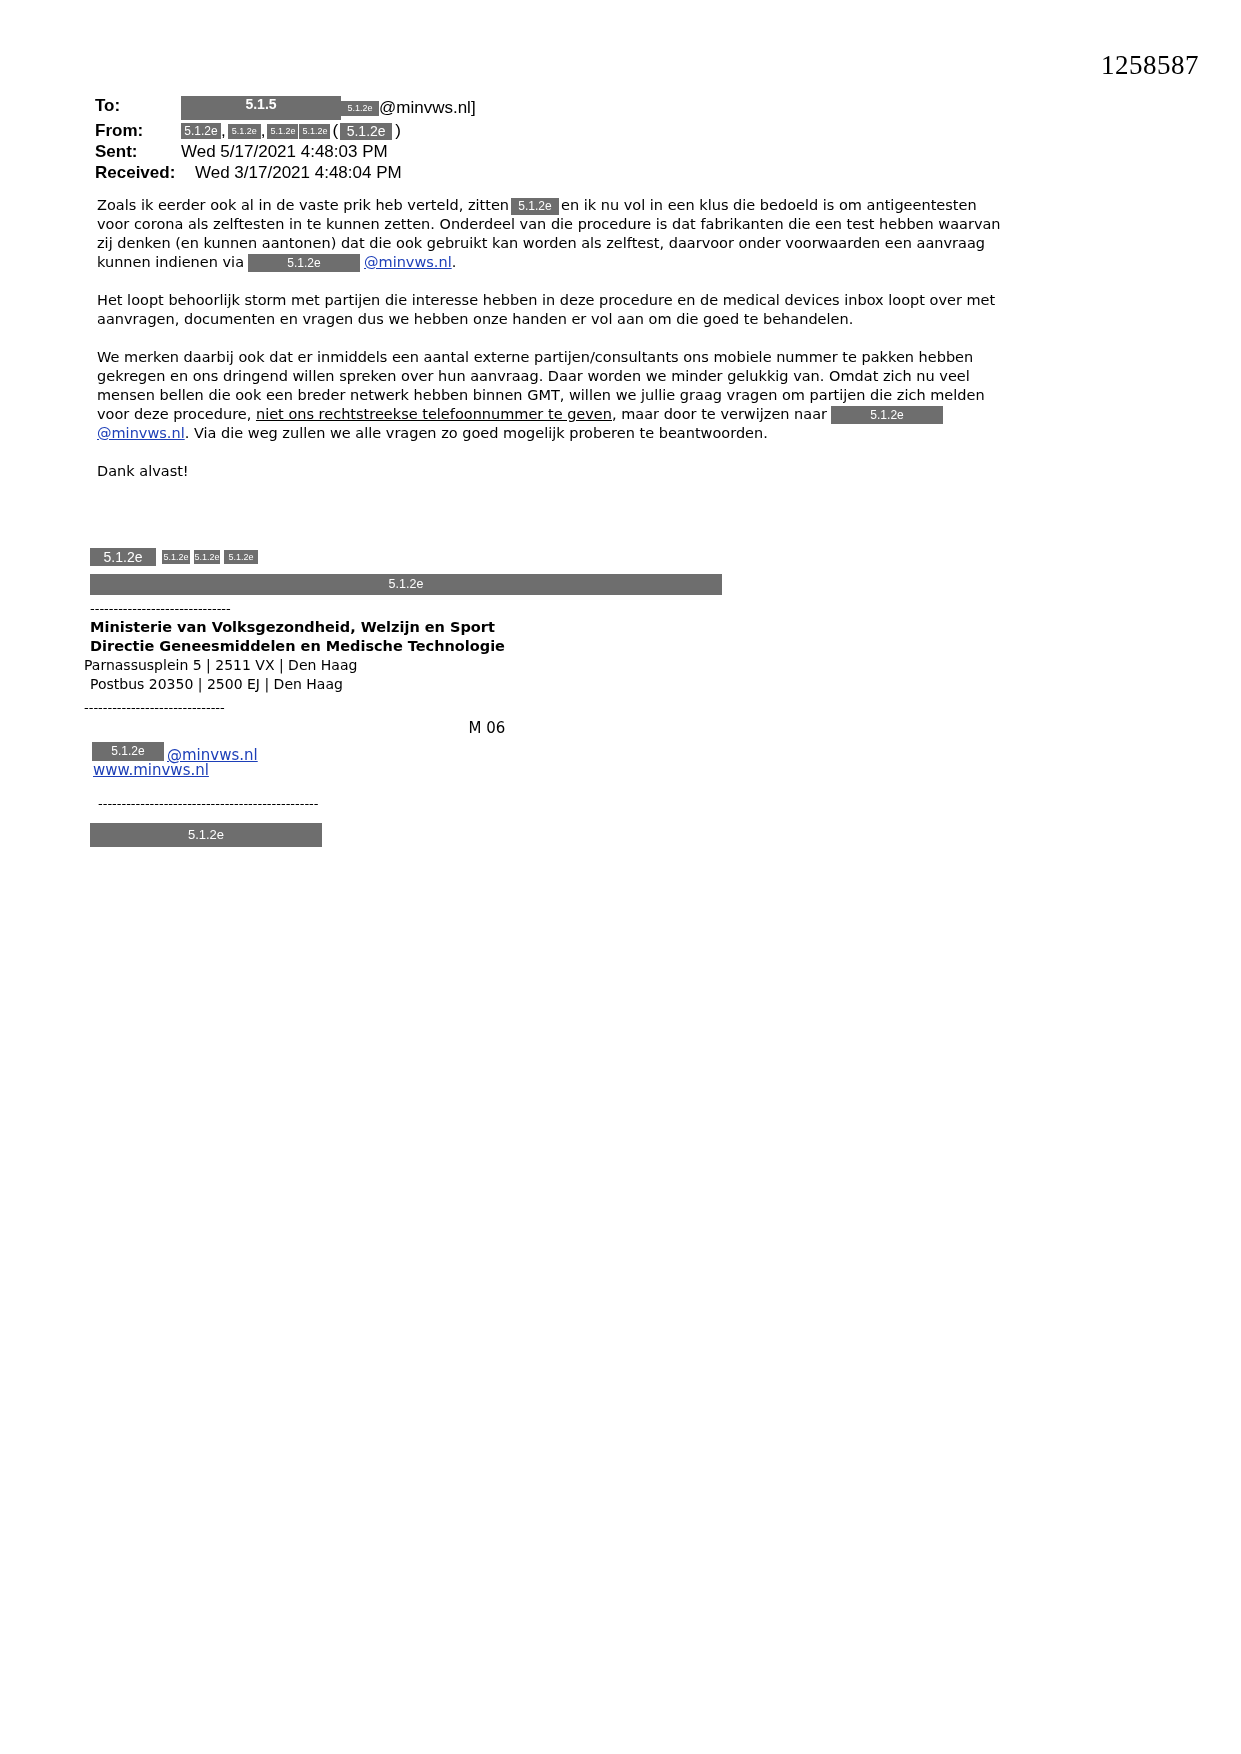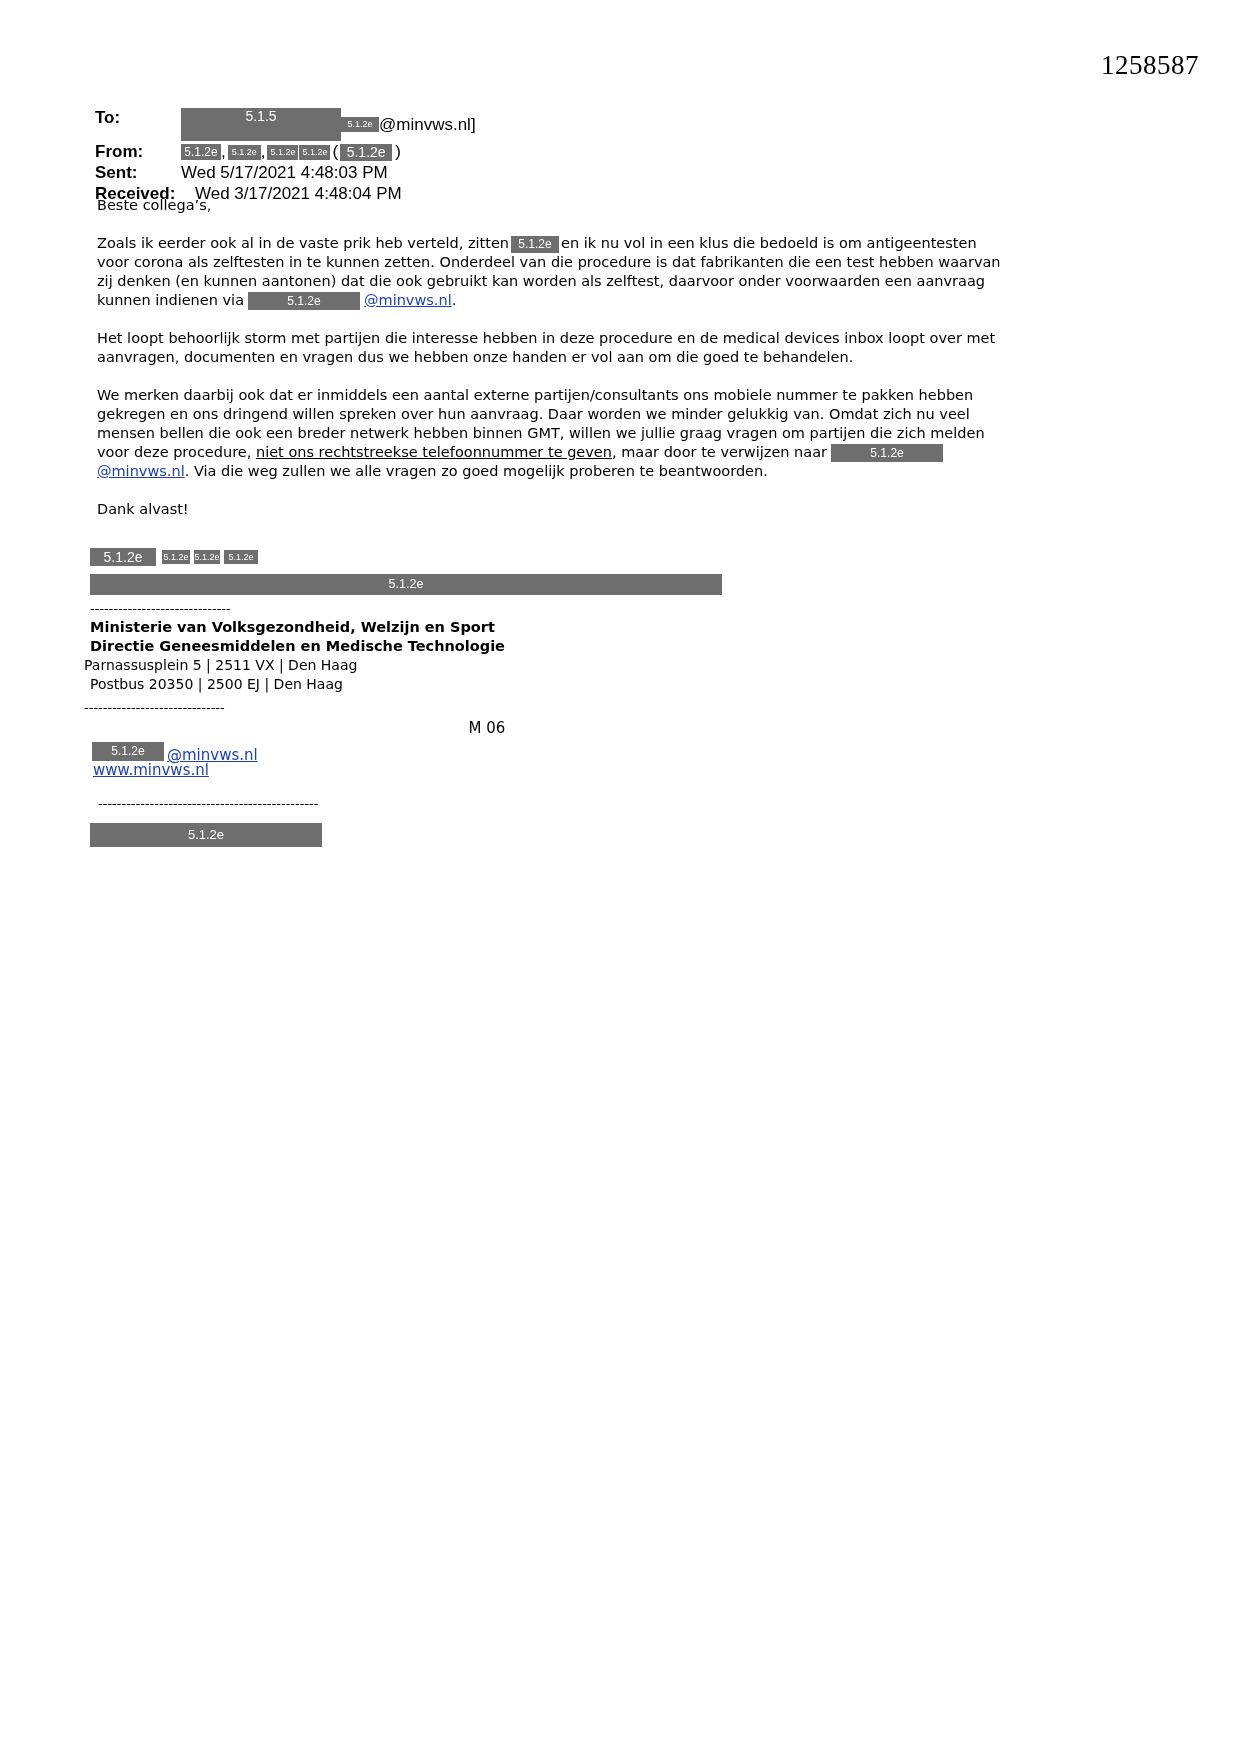--- a/index.html
+++ b/index.html
@@ -26,21 +26,21 @@
     top: 50px;
     font-family: "Liberation Serif", serif;
     font-size: 27px;
     letter-spacing: 0.5px;
   }
 
   
   .hdr {
     position: absolute;
     left: 95px;
-    top: 108px;
+    top: 96px;
     width: 1050px;
     font-family: "Liberation Sans", sans-serif;
     font-size: 17px;
   }
   .hdr-row {
     display: flex;
     align-items: flex-start;
     margin-bottom: 1px;
     min-height: 19px;
   }
@@ -171,21 +171,21 @@
 <body>
 
 <div class="page">
 
   <div class="doc-id">1258587</div>
 
   <div class="hdr">
     <div class="hdr-row">
       <div class="hdr-label">To:</div>
       <div class="hdr-val">
-        <span class="rd rd-lg" style="width:160px;height:33px;line-height:17px;">5.1.5</span>
+        <span class="rd rd-lg" style="width:160px;height:24px;line-height:17px;font-weight:bold;">5.1.5</span>
           <span class="rd rd-sm" style="width:38px;height:15px;line-height:15px;">5.1.2e</span>
           <span>@minvws.nl]</span>
       </div>
     </div>
     <div class="hdr-row">
       <div class="hdr-label">From:</div>
       <div class="hdr-val">
         <span class="rd rd-md" style="width:40px;height:16px;line-height:16px;">5.1.2e</span>
           <span>,</span>
           <span class="rd rd-sm" style="width:33px;height:15px;line-height:15px;margin-left:2px;">5.1.2e</span>
@@ -201,21 +201,20 @@
       <div class="hdr-label">Sent:</div>
       <div class="hdr-val">Wed 5/17/2021 4:48:03 PM</div>
     </div>
     <div class="hdr-row">
       <div class="hdr-label">Received:</div>
       <div class="hdr-val indent">Wed 3/17/2021 4:48:04 PM</div>
     </div>
   </div>
 
   <div class="body">
-    <p>Beste collega’s,</p>
 
     <p><span>Zoals ik eerder ook al in de vaste prik heb verteld, zitten</span><span class="rd rd-md" style="width:48px;height:17px;line-height:17px;margin:0 2px;">5.1.2e</span><span>en ik nu vol in een klus die bedoeld is om antigeentesten voor corona als zelftesten in te kunnen zetten. Onderdeel van die procedure is dat fabrikanten die een test hebben waarvan zij denken (en kunnen aantonen) dat die ook gebruikt kan worden als zelftest, daarvoor onder voorwaarden een aanvraag kunnen indienen via</span><span class="rd rd-md" style="width:112px;height:18px;line-height:18px;margin:0 4px;">5.1.2e</span><a class="lnk" href="#">@minvws.nl</a><span>.</span></p>
 
     <p>Het loopt behoorlijk storm met partijen die interesse hebben in deze procedure en de medical devices inbox loopt over met aanvragen, documenten en vragen dus we hebben onze handen er vol aan om die goed te behandelen.</p>
 
     <p><span>We merken daarbij ook dat er inmiddels een aantal externe partijen/consultants ons mobiele nummer te pakken hebben gekregen en ons dringend willen spreken over hun aanvraag. Daar worden we minder gelukkig van. Omdat zich nu veel mensen bellen die ook een breder netwerk hebben binnen GMT, willen we jullie graag vragen om partijen die zich melden voor deze procedure,</span> <span class="ul">niet ons rechtstreekse telefoonnummer te geven</span><span>, maar door te verwijzen naar</span><span class="rd rd-md" style="width:112px;height:18px;line-height:18px;margin:0 4px;">5.1.2e</span><a class="lnk" href="#">@minvws.nl</a><span>. Via die weg zullen we alle vragen zo goed mogelijk proberen te beantwoorden.</span></p>
 
     <p>Dank alvast!</p>
 
   </div>

